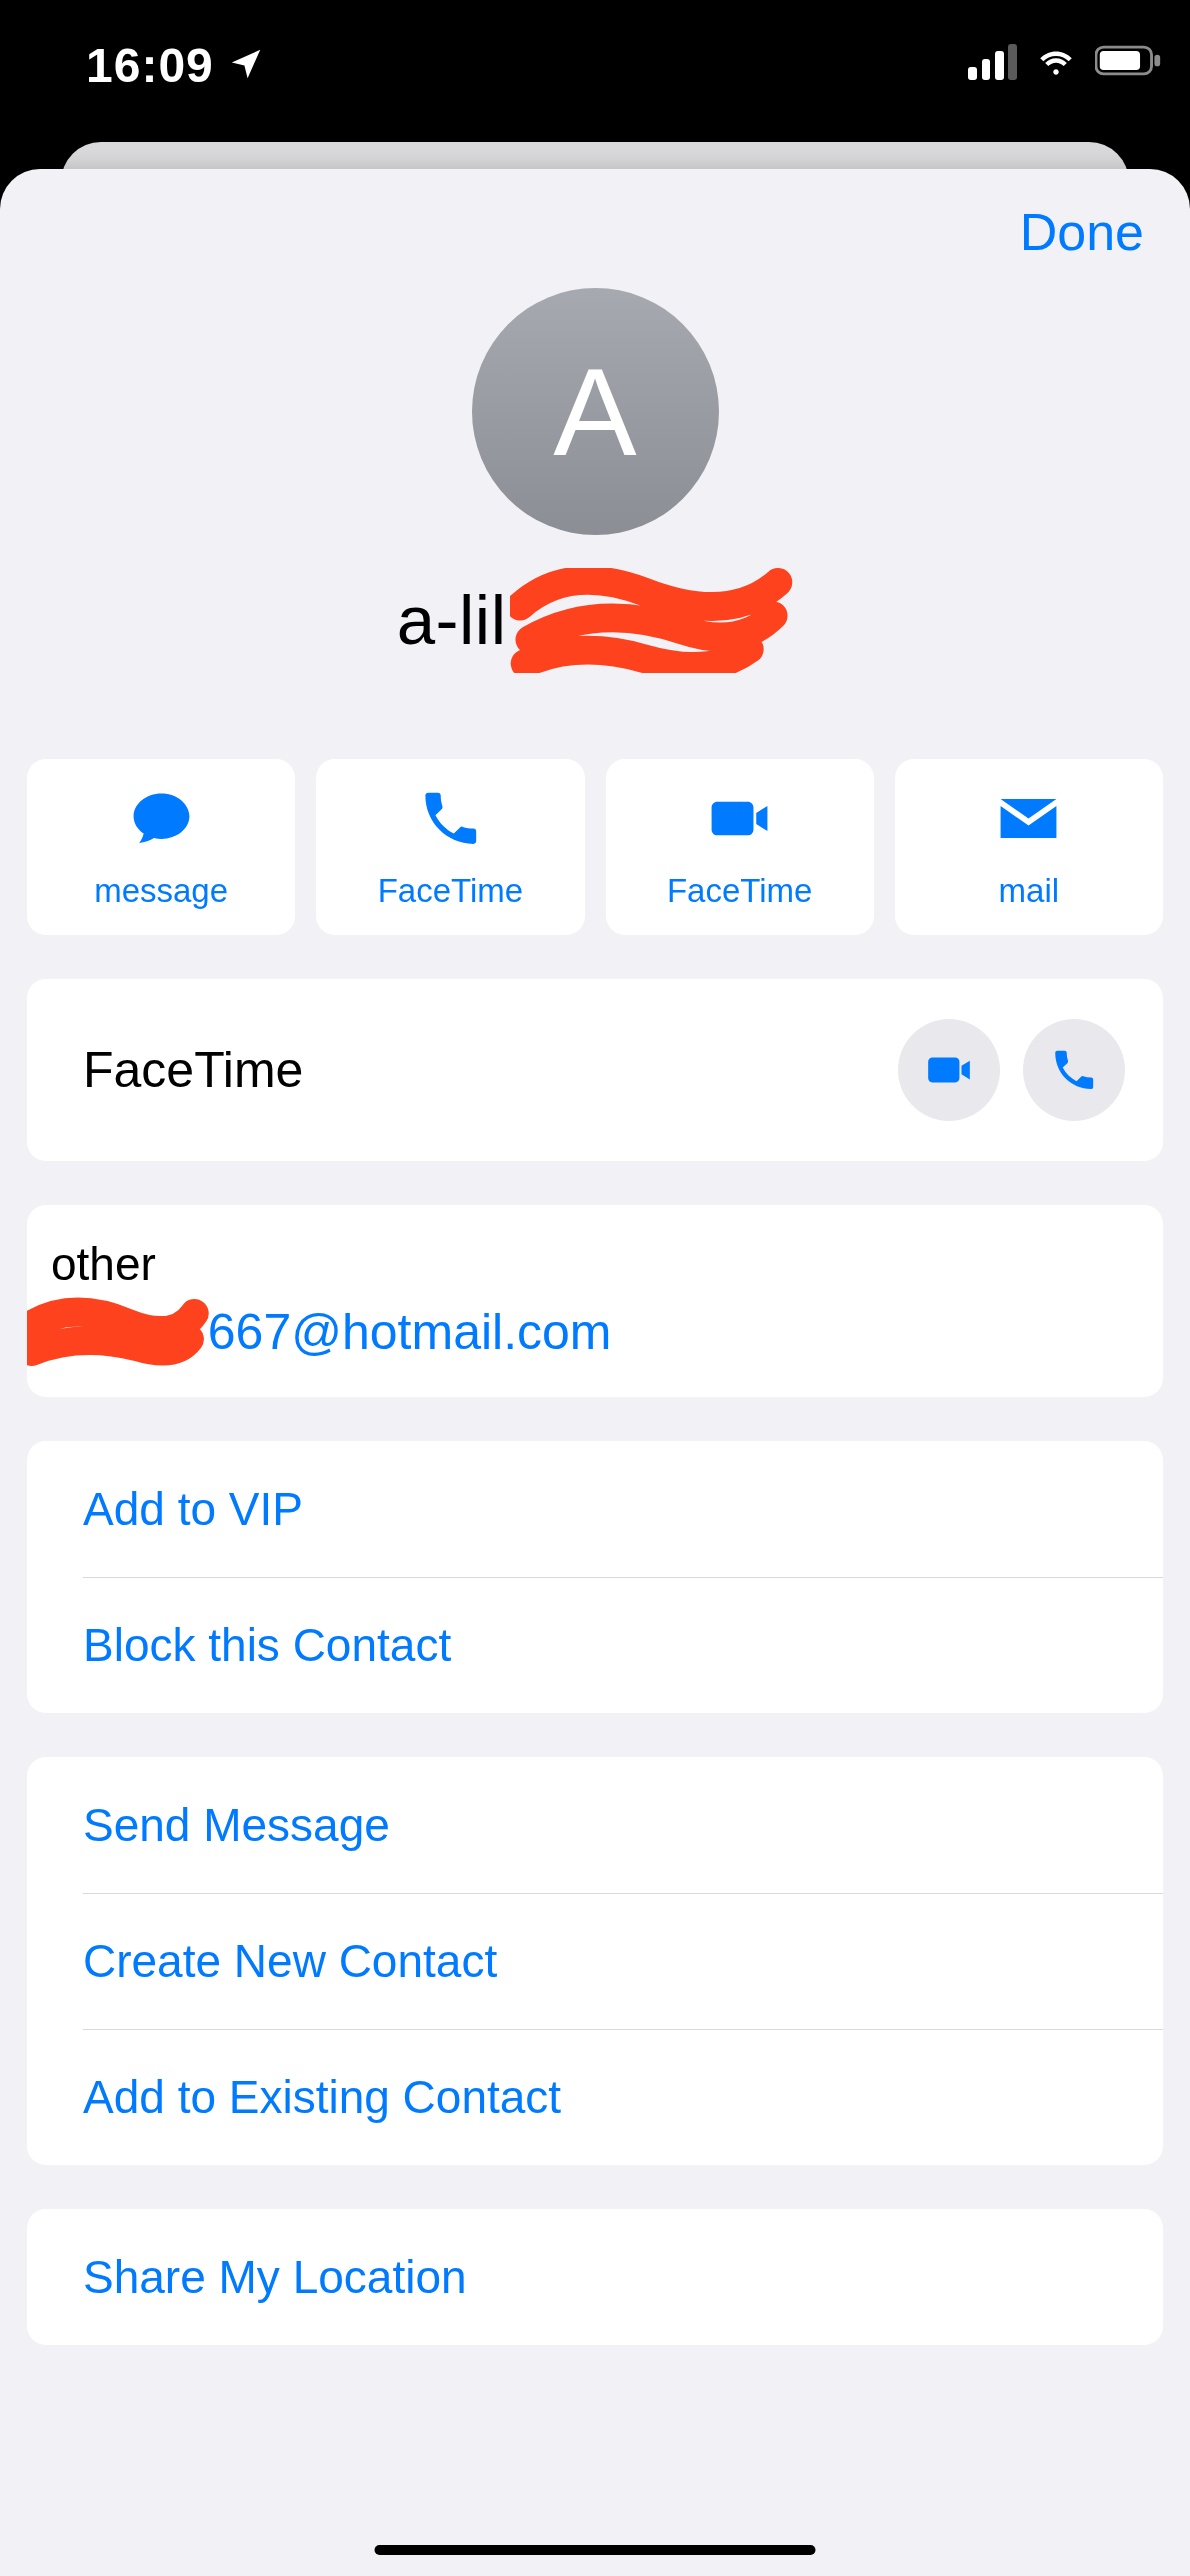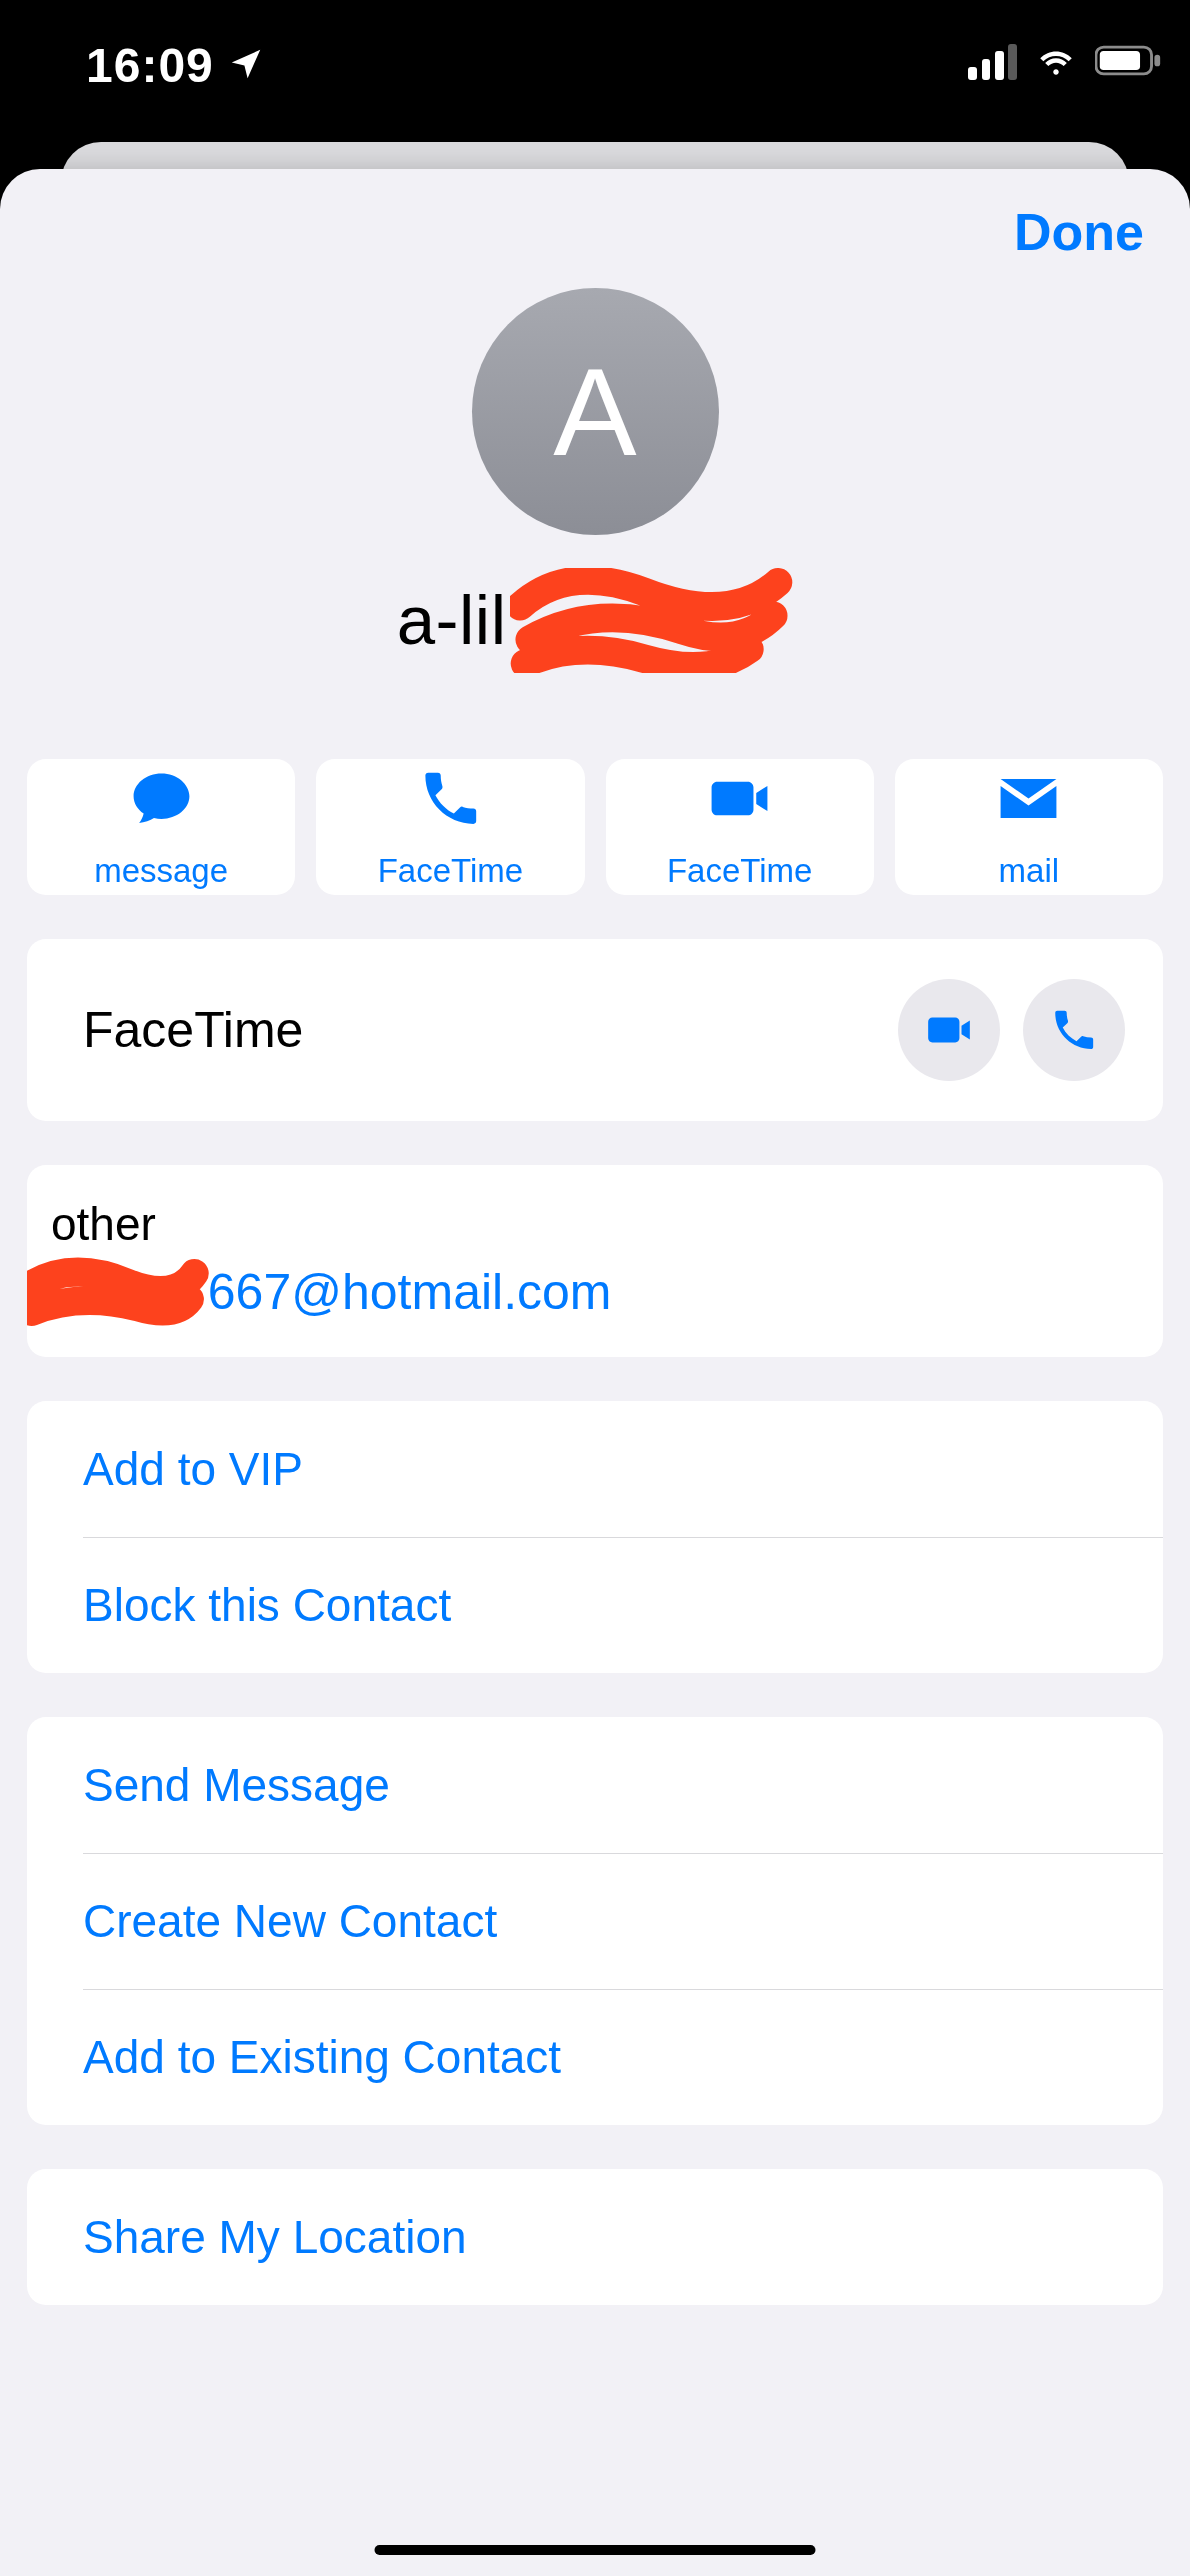--- a/index.html
+++ b/index.html
@@ -51,21 +51,21 @@
   .navbar {
     display: flex;
     justify-content: flex-end;
     align-items: center;
     height: 125px;
     padding: 0 46px;
   }
   .done-btn {
     color: #007aff;
     font-size: 52px;
-    font-weight: 700;
+    font-weight: 400;
     background: none; border: none;
   }
 
   
   .profile { display: flex; flex-direction: column; align-items: center; margin-top: -5.7px; }
   .avatar {
     width: 247px; height: 247px; border-radius: 50%;
     background: linear-gradient(180deg,#a7a9b0 0%,#8c8e96 100%);
     display: flex; align-items: center; justify-content: center;
   }
@@ -76,21 +76,21 @@
 
   
   .actions {
     display:flex; gap:21px;
     padding:0 27px; margin-top:86px;
   }
   .tile {
     flex:1;
     background:#fff;
     border-radius:19px;
-    height:136px;
+    height:176px;
     display:flex; flex-direction:column;
     align-items:center; justify-content:center;
     gap:17px;
     border:none;
   }
   .tile svg { width:67px; height:67px; }
   .tile-label { color:#007aff; font-size:33px; }
 
   
   .card {

